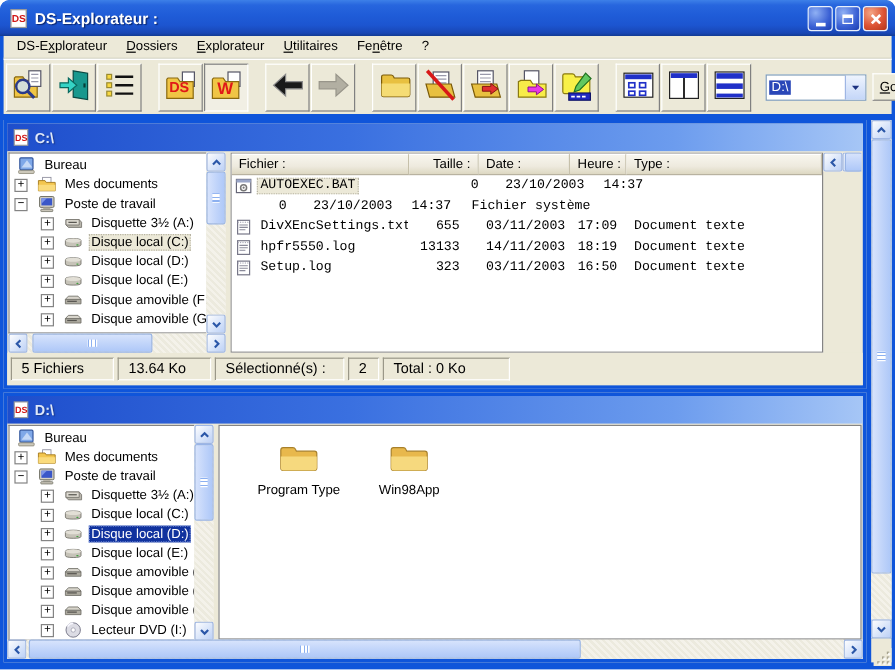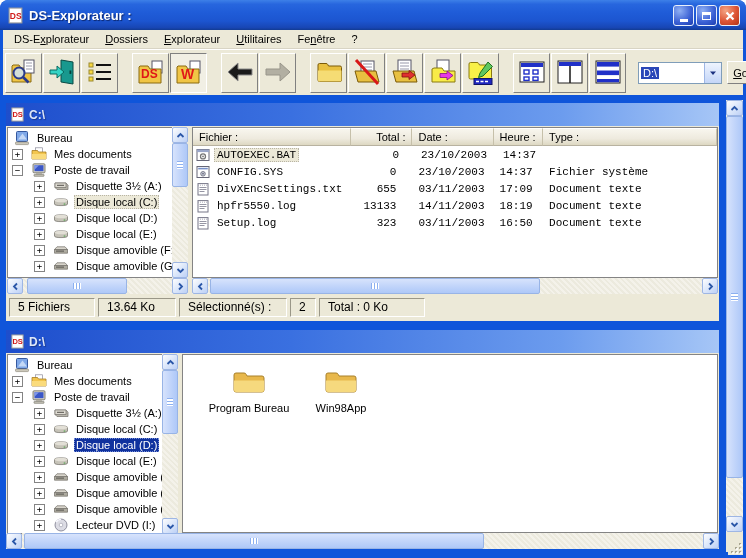--- a/index.html
+++ b/index.html
@@ -73,21 +73,21 @@
   .tree{flex:1;background:#fff;border:1px solid #848484;border-right:none;overflow:hidden;padding-top:2px;box-sizing:border-box;}
   .titem{height:16px;display:flex;align-items:center;white-space:nowrap;}
   .expbox{width:11px;height:11px;flex:none;border:1px solid #848484;background:#fff;box-sizing:border-box;
     font-size:9px;line-height:8px;text-align:center;margin-right:8px;color:#000;font-family:"DejaVu Sans Mono",monospace;}
   .ticon{width:17px;height:16px;flex:none;margin-right:4px;}
   .ticon svg{width:16px;height:16px;}
   .tlabel{padding:0 2px;font-size:11px;}
   .tlabel.sel-inactive{background:#ece9d8;border:1px dotted #b8b4a4;padding:0 1px;}
   .tlabel.sel-active{background:#10329e;color:#fff;border:1px dotted #7890d8;padding:0 1px;}
   
-  .files-pane{flex:1;display:flex;flex-direction:column;margin:1px 1px 0 4px;overflow:hidden;}
+  .files-pane{flex:1;display:flex;flex-direction:row;margin:1px 1px 0 4px;overflow:hidden;}
   .files-box{flex:1;background:#fff;border:1px solid #848484;overflow:hidden;box-sizing:border-box;display:flex;flex-direction:column;}
   .fheader{display:flex;height:18px;flex:none;}
   .fh{box-sizing:border-box;background:linear-gradient(180deg,#f8f6ee 0%,#eeeade 60%,#ddd8c2 100%);
     border-right:1px solid #c6c0aa;border-bottom:1px solid #b8b2a0;border-top:1px solid #fff;
     padding:2px 6px 0 6px;white-space:nowrap;overflow:hidden;font-size:11px;}
   .fh.num{text-align:right;}
   .frow{display:flex;height:17px;align-items:center;}
   .fc{box-sizing:border-box;padding:0 6px;white-space:nowrap;overflow:hidden;font-size:11px;font-family:Liberation Mono, monospace;}
   .fc.name{display:flex;align-items:center;padding:0 0 0 3px;}
   .fc.name .fi{width:14px;height:14px;flex:none;margin-right:4px;}
@@ -419,50 +419,41 @@
                 <svg viewBox="0 0 9 9">
                   <path d="M3 1.5 L6 4.5 L3 7.5" fill="none" stroke="#2b57a8" stroke-width="1.8"></path>
                 </svg>
               </div>
           </div>
         </div>
         <div class="files-pane">
           <div class="files-box">
             <div class="fheader" id="fheader">
                 <div class="fh" style="width: 160px;">Fichier :</div>
-                <div class="fh num" style="width: 62px;">Total :</div>
+                <div class="fh num" style="width: 62px;">Taille :</div>
                 <div class="fh" style="width: 82px;">Date :</div>
                 <div class="fh" style="width: 50px;">Heure :</div>
                 <div class="fh" style="width: 176px;">Type :</div>
               </div>
             <div id="frows">
                 <div class="frow">
                   <div class="fc name" style="width: 160px;">
                     <span class="fi"><svg viewBox="0 0 14 14">
                         <rect x="1" y="1.5" width="12" height="11" fill="#fff" stroke="#667"></rect>
                         <rect x="1" y="1.5" width="12" height="2.6" fill="#9aa6c8"></rect>
                         <circle cx="7" cy="8.4" r="2.5" fill="none" stroke="#777" stroke-width="1.3"></circle>
                         <circle cx="7" cy="8.4" r="0.9" fill="#777"></circle>
                       </svg></span>
                     <span class="fn sel-inactive">AUTOEXEC.BAT</span>
                   </div>
                   <div class="fc num" style="width: 62px;">0</div>
                   <div class="fc " style="width: 82px;">23/10/2003</div>
                   <div class="fc " style="width: 50px;">14:37</div>
                 </div>
                 <div class="frow">
-                  <div class="fc name" style="width: 160px;">
-                    <span class="fi"><svg viewBox="0 0 14 14">
-                        <rect x="1" y="1.5" width="12" height="11" fill="#fff" stroke="#667"></rect>
-                        <rect x="2.2" y="2.8" width="9.6" height="1.6" fill="#7890c8"></rect>
-                        <circle cx="7" cy="8.8" r="2.3" fill="#c8ccd8" stroke="#667" stroke-width="0.8"></circle>
-                        <circle cx="7" cy="8.8" r="0.8" fill="#556"></circle>
-                      </svg></span>
-                    <span class="fn">CONFIG.SYS</span>
-                  </div>
                   <div class="fc num" style="width: 62px;">0</div>
                   <div class="fc " style="width: 82px;">23/10/2003</div>
                   <div class="fc " style="width: 50px;">14:37</div>
                   <div class="fc " style="width: 176px;">Fichier système</div>
                 </div>
                 <div class="frow">
                   <div class="fc name" style="width: 160px;">
                     <span class="fi"><svg viewBox="0 0 14 14">
                         <rect x="2" y="1.6" width="10" height="11.4" fill="#fff" stroke="#778"></rect>
                         <path d="M2 3.2 L12 3.2" stroke="#99a" stroke-width="0.8" stroke-dasharray="1 1"></path>
@@ -666,21 +657,21 @@
                 </div>
             </div>
           </div>
         </div>
         <div class="icons-pane" id="dicons">
             <div class="fold-item">
               <span><svg viewBox="0 0 34 27">
                   <path d="M2 8 Q2 6 4 6 L12 6 Q13.6 6 14.2 7.4 L15 9 L30 9 Q32 9 32 11 L32 23 Q32 25 30 25 L4 25 Q2 25 2 23 Z" fill="#e8b84c" stroke="#a8802a"></path>
                   <path d="M2 13.5 L32 13.5 L32 23 Q32 25 30 25 L4 25 Q2 25 2 23 Z" fill="#f6d97e"></path>
                 </svg></span>
-              <span class="fold-label">Program Bureau</span>
+              <span class="fold-label">Program Type</span>
             </div>
             <div class="fold-item">
               <span><svg viewBox="0 0 34 27">
                   <path d="M2 8 Q2 6 4 6 L12 6 Q13.6 6 14.2 7.4 L15 9 L30 9 Q32 9 32 11 L32 23 Q32 25 30 25 L4 25 Q2 25 2 23 Z" fill="#e8b84c" stroke="#a8802a"></path>
                   <path d="M2 13.5 L32 13.5 L32 23 Q32 25 30 25 L4 25 Q2 25 2 23 Z" fill="#f6d97e"></path>
                 </svg></span>
               <span class="fold-label">Win98App</span>
             </div>
           </div>
       </div>

